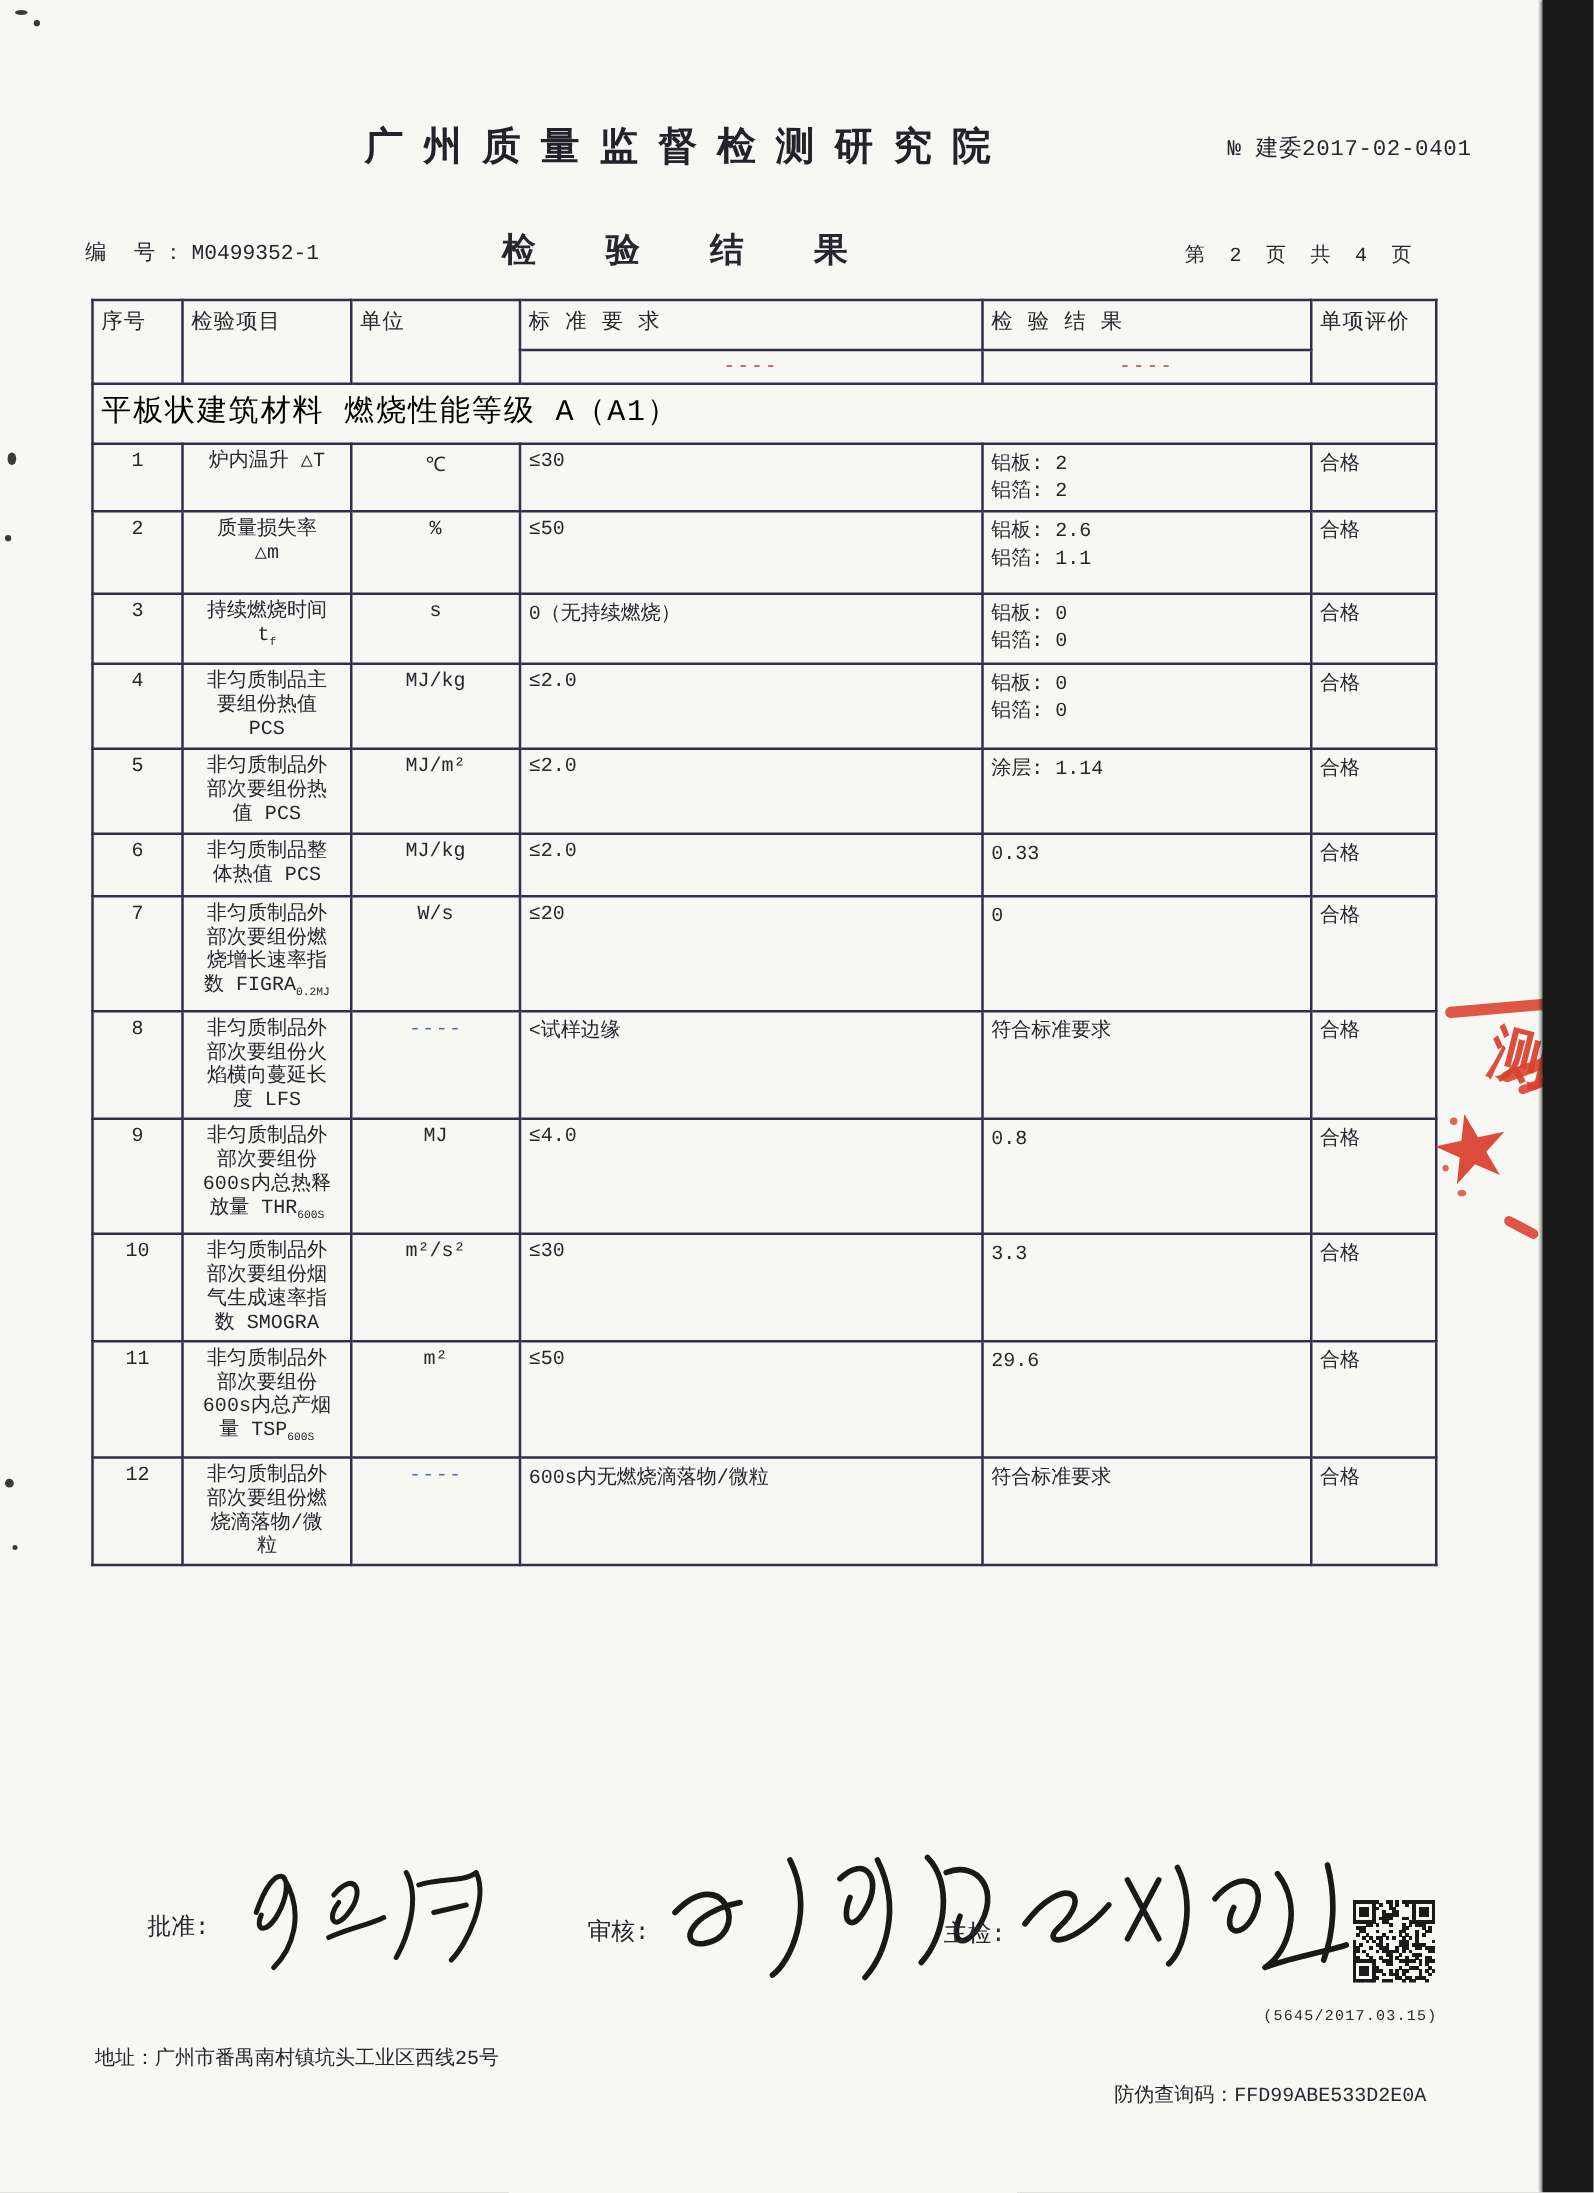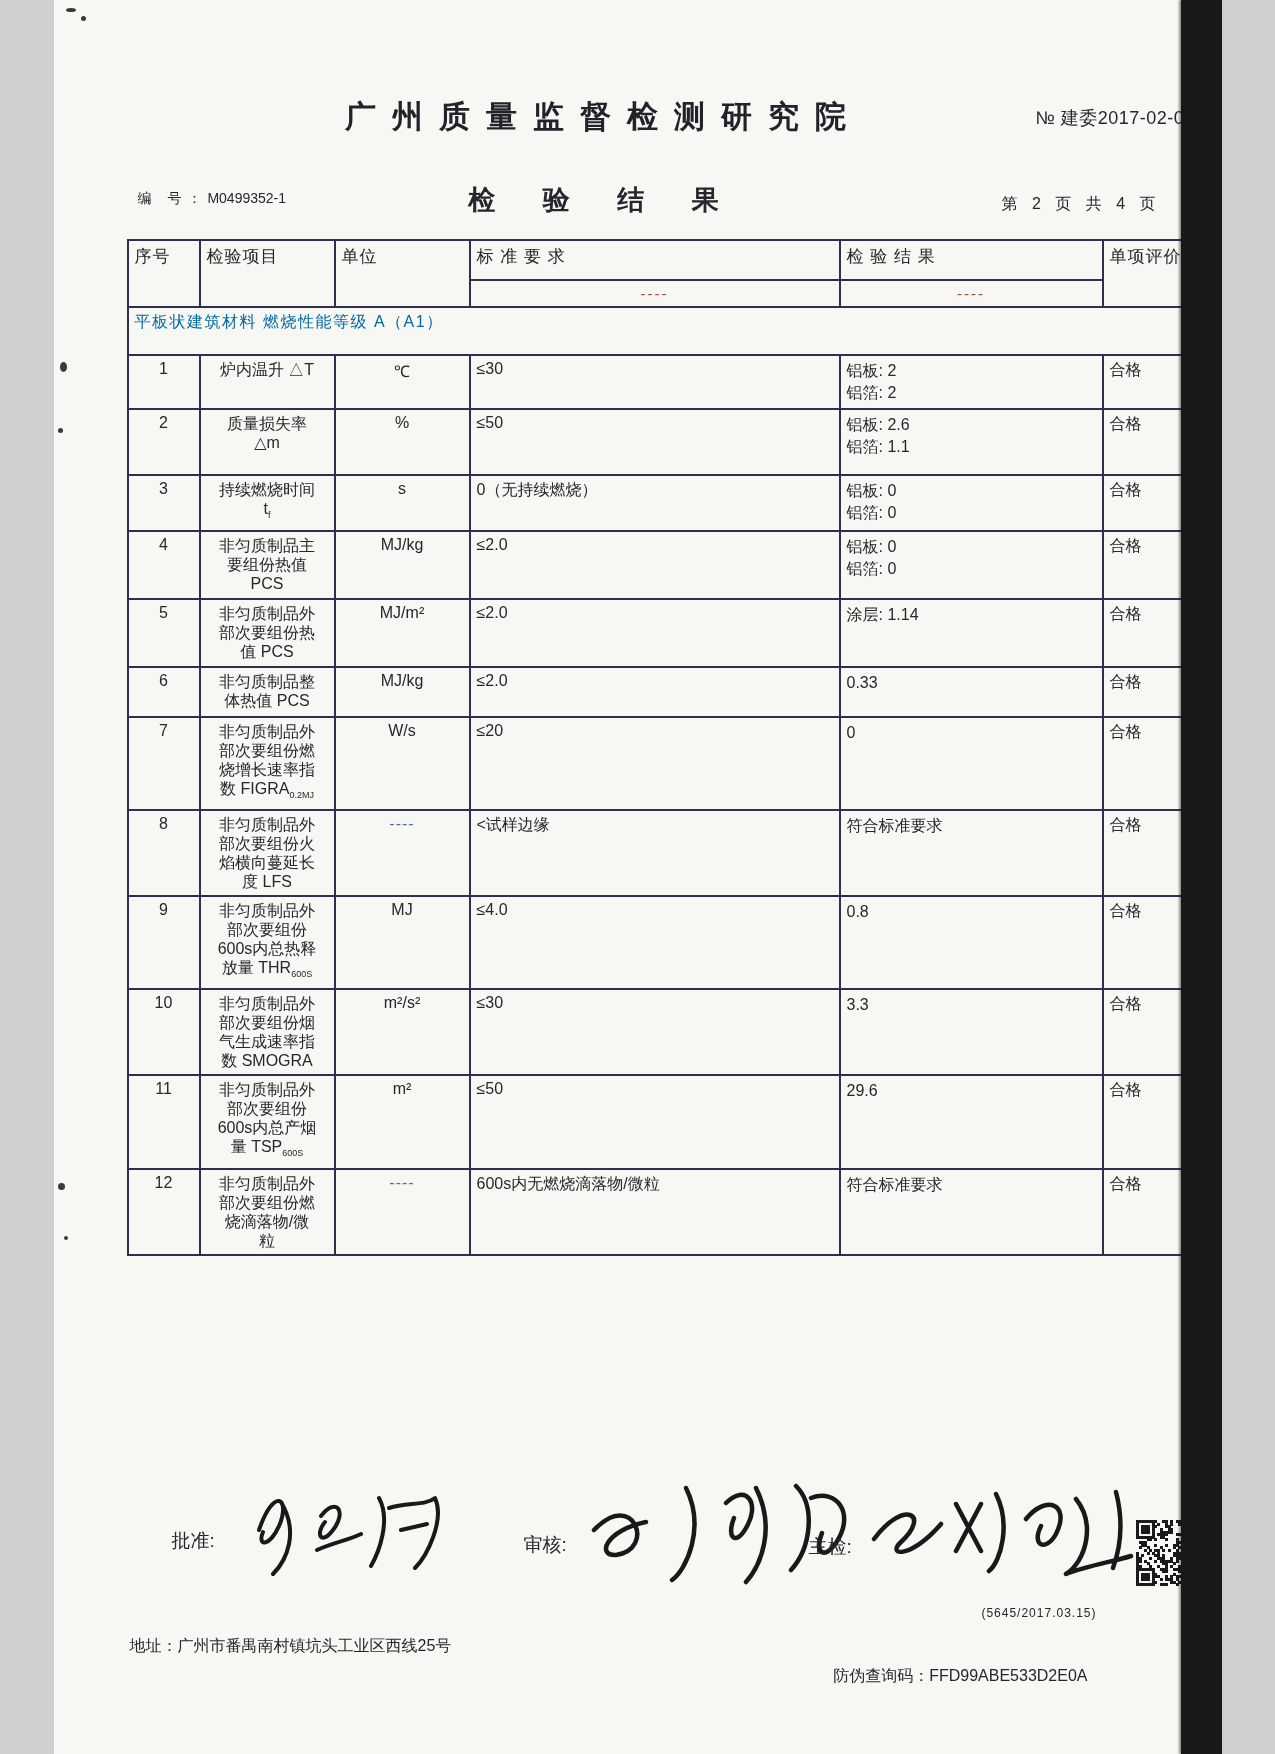--- a/index.html
+++ b/index.html
@@ -1,38 +1,38 @@
 <!DOCTYPE html>
 <html><head>
 <meta charset="utf-8">
 <style>
   html,body{margin:0;padding:0;background:#cfcfcf;}
   .page{
-    position:relative;width:1168px;height:1754px;margin:0 auto;
+    position:relative;width:1275px;height:1754px;margin:0 auto;
     background:#f7f7f4;overflow:hidden;
-    font-family:Liberation Sans, sans-serif;
+    font-family:Liberation Mono, monospace;
     color:#26262e;
   }
   
   .scan-band{position:absolute;top:0;right:0;width:41px;height:100%;background:#181818;z-index:6;box-shadow:-2px 0 2px rgba(20,20,20,.45);}
   
   .speck{position:absolute;background:#3a3a3a;border-radius:50%;z-index:4;}
   
   .institute{position:absolute;top:96px;left:0;width:1100px;text-align:center;font-size:31px;letter-spacing:16px;font-weight:600;color:#22222b;}
   .doc-no{position:absolute;top:106px;left:982px;font-size:18px;letter-spacing:.5px;}
-  .report-no{position:absolute;top:190px;left:84px;font-size:14px;}
+  .report-no{position:absolute;top:190px;left:68px;font-size:17px;}
   .report-no .lbl{letter-spacing:6px;}
   .page-title{position:absolute;top:182px;left:0;width:1100px;text-align:center;font-size:27px;letter-spacing:20px;font-weight:600;}
   .pagination{position:absolute;top:194px;left:948px;font-size:16px;letter-spacing:5px;}
   
   .results-table{position:absolute;left:73px;top:239px;width:1075px;border-collapse:collapse;table-layout:fixed;font-size:16px;z-index:1;}
   .results-table th,.results-table td{border:2px solid #30304c;vertical-align:top;padding:4px 6px;font-weight:normal;overflow:hidden;}
   .h-cell{text-align:left;vertical-align:middle;font-size:17px;letter-spacing:1px;}
   .dash-cell{text-align:center;color:#a8473a;vertical-align:top;padding-top:1px;letter-spacing:2px;font-size:15px;}
-  .section-cell{font-size:16px;padding-left:14px;vertical-align:middle;letter-spacing:1.5px;color:#0369a1;}
+  .section-cell{font-size:24px;padding-left:14px;vertical-align:middle;letter-spacing:1.5px;color:#000000;}
   .td-no{text-align:center;padding-top:8px;}
   .td-item{line-height:19px;padding-left:10px;padding-top:7px;text-align:center;}
   .td-item sub{font-size:9px;}
   .td-unit{text-align:center;padding-top:7px;}
   .td-unit.dash-unit{color:#4f6fa0;letter-spacing:1px;}
   .td-standard{padding-left:12px;padding-top:7px;border-radius:17px;}
   .td-result{padding-left:12px;padding-top:6px;line-height:22px;}
   .td-eval{padding-left:14px;padding-top:7px;}
   
   .sig-label{position:absolute;font-size:19px;z-index:2;}

